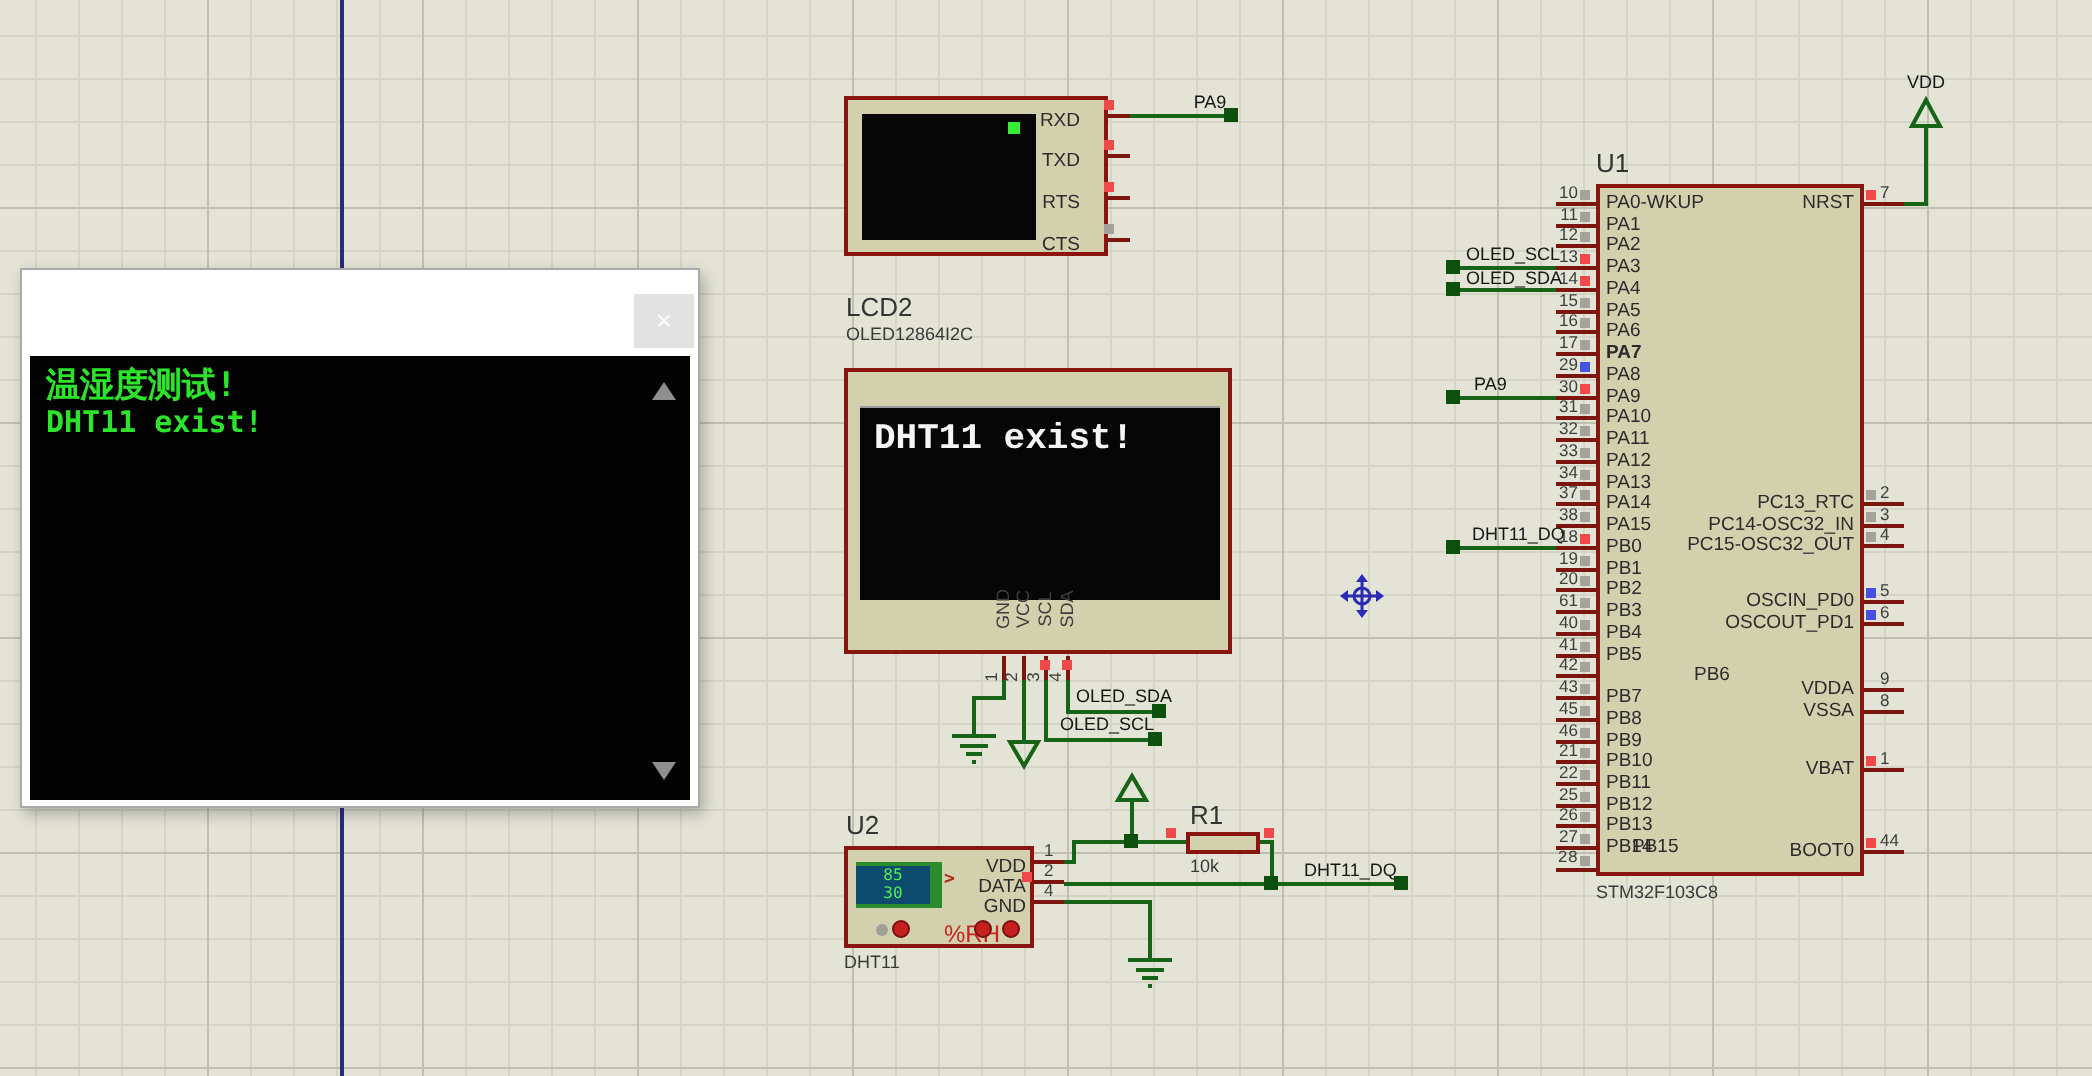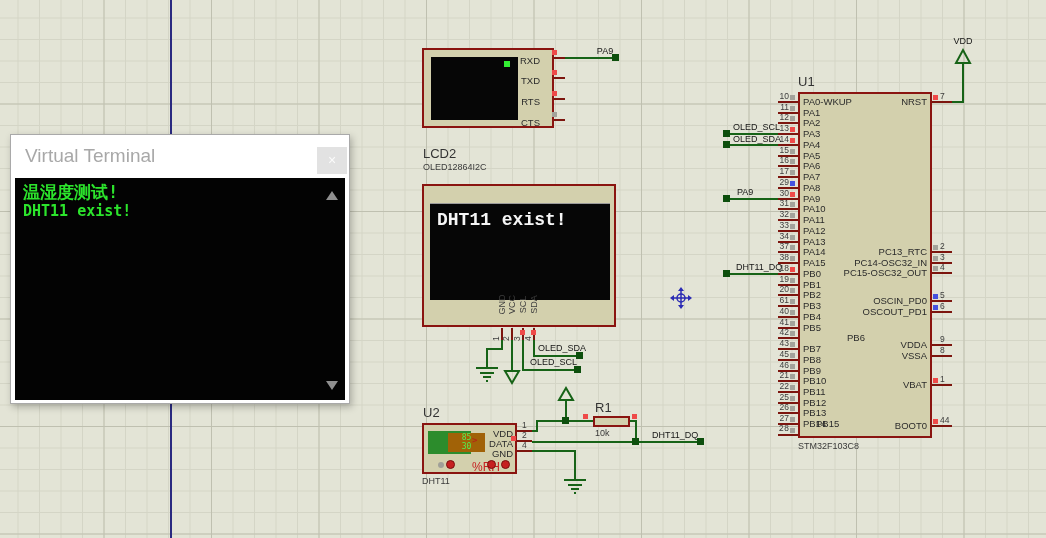--- a/index.html
+++ b/index.html
@@ -197,21 +197,21 @@
       <div class="pinnum" style="position: absolute; left: 758px; top: 145.7px; width: 31px; text-align: right;">15</div>
       <div class="" style="position: absolute; width: 5px; height: 5px; top: 148.7px; left: 790px; background: rgb(163, 163, 155);"></div>
       <div class="pinlbl" style="position: absolute; left: 803px; top: 149.7px;">PA5</div>
       <div class="" style="position: absolute; top: 165.44px; height: 2px; background: rgb(124, 21, 14); left: 778px; width: 20px;"></div>
       <div class="pinnum" style="position: absolute; left: 758px; top: 156.44px; width: 31px; text-align: right;">16</div>
       <div class="" style="position: absolute; width: 5px; height: 5px; top: 159.44px; left: 790px; background: rgb(163, 163, 155);"></div>
       <div class="pinlbl" style="position: absolute; left: 803px; top: 160.44px;">PA6</div>
       <div class="" style="position: absolute; top: 176.18px; height: 2px; background: rgb(124, 21, 14); left: 778px; width: 20px;"></div>
       <div class="pinnum" style="position: absolute; left: 758px; top: 167.18px; width: 31px; text-align: right;">17</div>
       <div class="" style="position: absolute; width: 5px; height: 5px; top: 170.18px; left: 790px; background: rgb(163, 163, 155);"></div>
-      <div class="pinlbl" style="position: absolute; left: 803px; top: 171.18px;">PA7</div>
+      <div class="pinlbl" style="position: absolute; left: 803px; top: 171.18px; font-weight: bold;">PA7</div>
       <div class="" style="position: absolute; top: 186.92px; height: 2px; background: rgb(124, 21, 14); left: 778px; width: 20px;"></div>
       <div class="pinnum" style="position: absolute; left: 758px; top: 177.92px; width: 31px; text-align: right;">29</div>
       <div class="" style="position: absolute; width: 5px; height: 5px; top: 180.92px; left: 790px; background: rgb(69, 83, 224);"></div>
       <div class="pinlbl" style="position: absolute; left: 803px; top: 181.92px;">PA8</div>
       <div class="" style="position: absolute; top: 197.66px; height: 2px; background: rgb(124, 21, 14); left: 778px; width: 20px;"></div>
       <div class="pinnum" style="position: absolute; left: 758px; top: 188.66px; width: 31px; text-align: right;">30</div>
       <div class="" style="position: absolute; width: 5px; height: 5px; top: 191.66px; left: 790px; background: rgb(239, 74, 73);"></div>
       <div class="pinlbl" style="position: absolute; left: 803px; top: 192.66px;">PA9</div>
       <div class="" style="position: absolute; top: 208.4px; height: 2px; background: rgb(124, 21, 14); left: 778px; width: 20px;"></div>
       <div class="pinnum" style="position: absolute; left: 758px; top: 199.4px; width: 31px; text-align: right;">31</div>
@@ -342,21 +342,21 @@
     </div>
   <div class="netlbl lay" style="left:733px;top:122px;">OLED_SCL</div>
   <div class="netlbl lay" style="left:733px;top:134px;">OLED_SDA</div>
   <div class="netlbl lay" style="left:737px;top:187px;">PA9</div>
   <div class="netlbl lay" style="left:736px;top:262px;">DHT11_DQ</div>
   <div class="netlbl lay" style="left:948px;top:36px;width:30px;text-align:center;">VDD</div>
 
   <div class="ref lay" style="left:423px;top:405px;">U2</div>
   <div class="comp lay" style="left:422px;top:423px;width:95px;height:51px;">
     <div class="abs" style="left:4px;top:6px;width:43px;height:23px;background:#2c8c2c;">
-      <div class="abs" style="left:20px;top:2px;width:37px;height:19px;background:#a16207;color:#52f152;font-size:8px;line-height:9px;text-align:center;font-family:'DejaVu Sans Mono',monospace;">
+      <div class="abs" style="left:0;top:2px;width:37px;height:19px;background:#0c4a6e;color:#52f152;font-size:8px;line-height:9px;text-align:center;font-family:'DejaVu Sans Mono',monospace;">
         <div>85</div>
         <div>30</div>
       </div>
     </div>
     <div class="abs" style="left:48px;top:10px;font-size:9px;font-weight:bold;color:#b32717;font-family:'DejaVu Sans Mono',monospace;">&gt;</div>
     <div class="circ" style="left:14px;top:37px;width:6px;height:6px;background:#a0a098;"></div>
     <div class="circ" style="left:22px;top:35px;width:9px;height:9px;background:#c62020;border:1px solid #7a0f0f;box-sizing:border-box;"></div>
     <div class="abs" style="left:48px;top:35px;font-size:12px;color:#c62222;">%RH</div>
     <div class="circ" style="left:63px;top:35px;width:9px;height:9px;background:#c62020;border:1px solid #7a0f0f;box-sizing:border-box;"></div>
     <div class="circ" style="left:77px;top:35px;width:9px;height:9px;background:#c62020;border:1px solid #7a0f0f;box-sizing:border-box;"></div>
@@ -371,21 +371,20 @@
   <div class="ind lay" style="left: 511px; top: 436px; background: rgb(239, 74, 73);"></div>
 
   <div class="ref lay" style="left:595px;top:400px;">R1</div>
   <div class="comp lay" style="left:593px;top:416px;width:37px;height:11px;"></div>
   <div class="val lay" style="left:595px;top:428px;">10k</div>
   <div class="ind lay" style="left: 583px; top: 414px; background: rgb(239, 74, 73);"></div>
   <div class="ind lay" style="left: 632px; top: 414px; background: rgb(239, 74, 73);"></div>
   <div class="netlbl lay" style="left:652px;top:430px;">DHT11_DQ</div>
 
   <div id="vt">
-    <div id="vt-title">Virtual Terminal</div>
     <div id="vt-close">×</div>
     <div id="vt-screen">
       <div class="vt-line" style="position:absolute;left:8px;top:3px;font-size:17px;">温湿度测试!</div>
       <div class="vt-line" style="position:absolute;left:8px;top:24px;font-size:15px;">DHT11 exist!</div>
       <div class="tri-up" style="position:absolute;left:311px;top:13px;"></div>
       <div class="tri-dn" style="position:absolute;left:311px;top:203px;"></div>
     </div>
   </div>
 
 </div>

